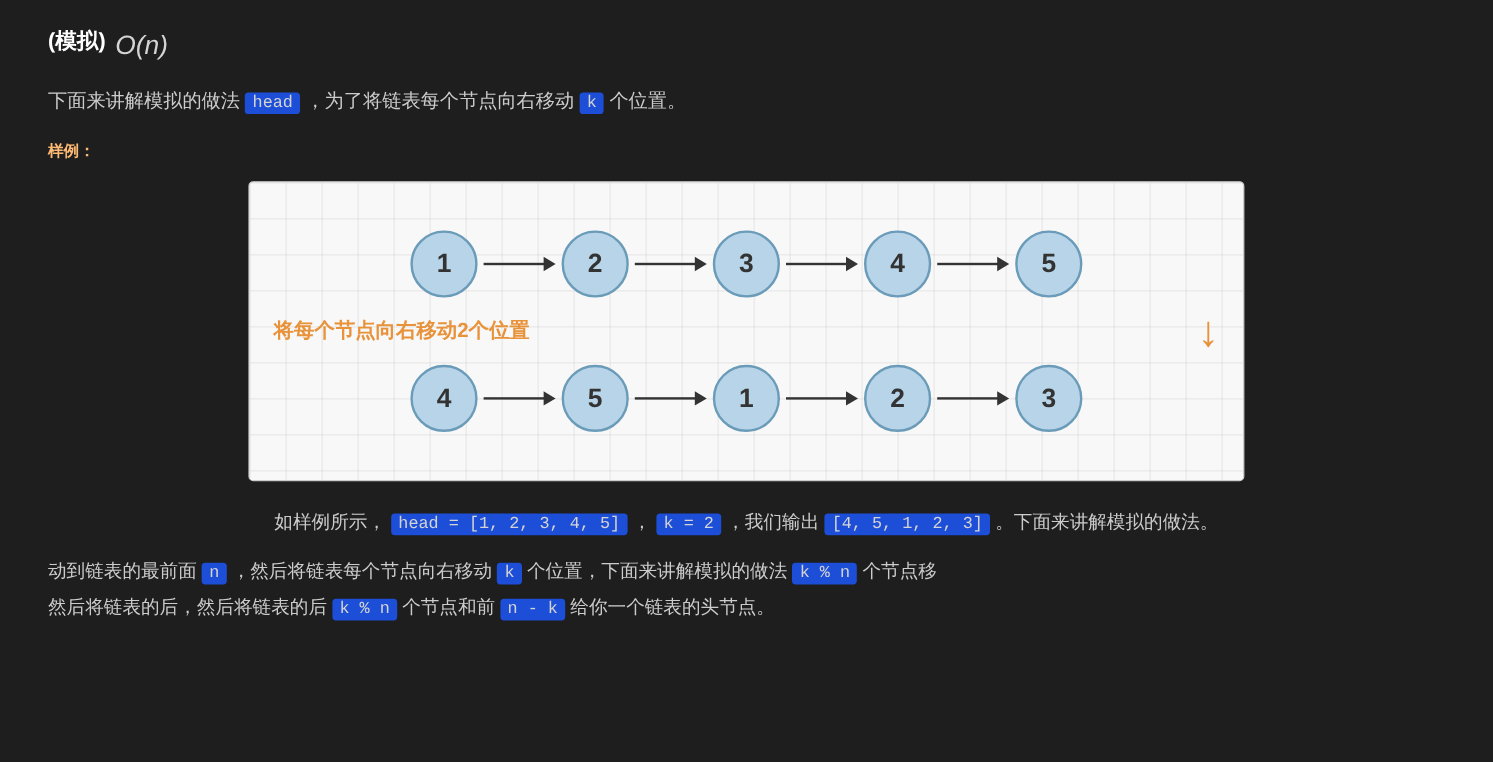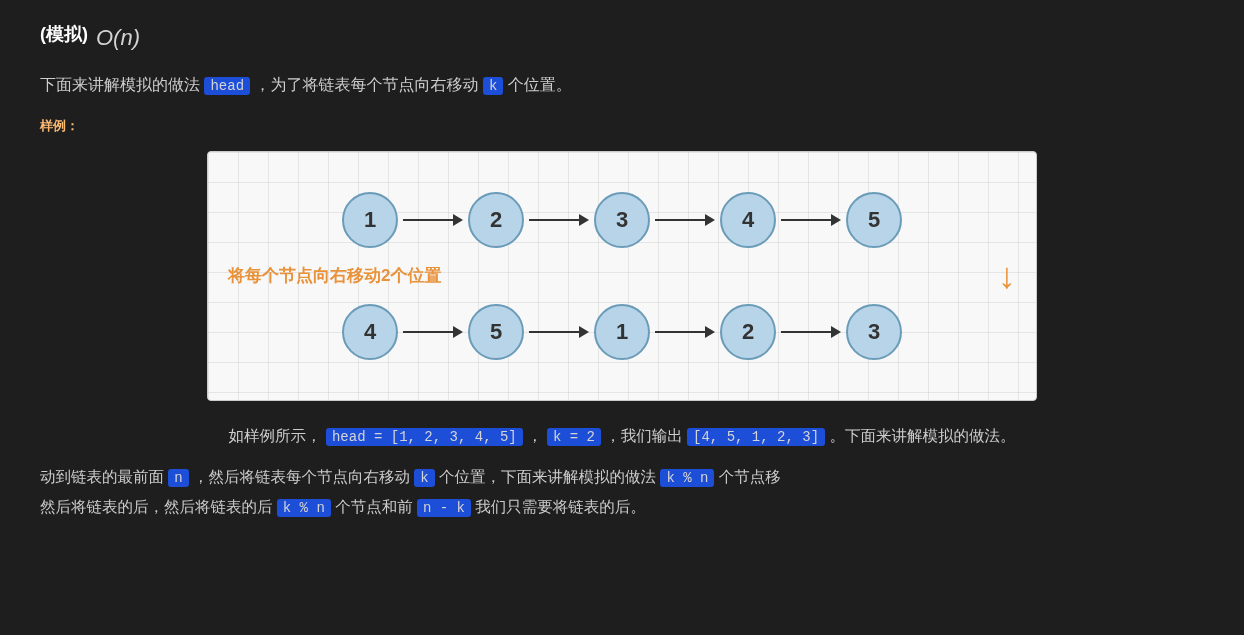--- a/index.html
+++ b/index.html
@@ -245,14 +245,14 @@
   <span>，然后将链表每个节点向右移动</span>
   <code class="inline-code">k</code>
   <span>个位置，下面来讲解模拟的做法</span>
   <code class="inline-code">k % n</code>
   <span>个节点移</span>
   <br>
   <span>然后将链表的后，然后将链表的后</span>
   <code class="inline-code">k % n</code>
   <span>个节点和前</span>
   <code class="inline-code">n - k</code>
-  <span>我们只需要将链表的后。</span>
+  <span>给你一个链表的头节点。</span>
 </div>
 
 </body></html>

